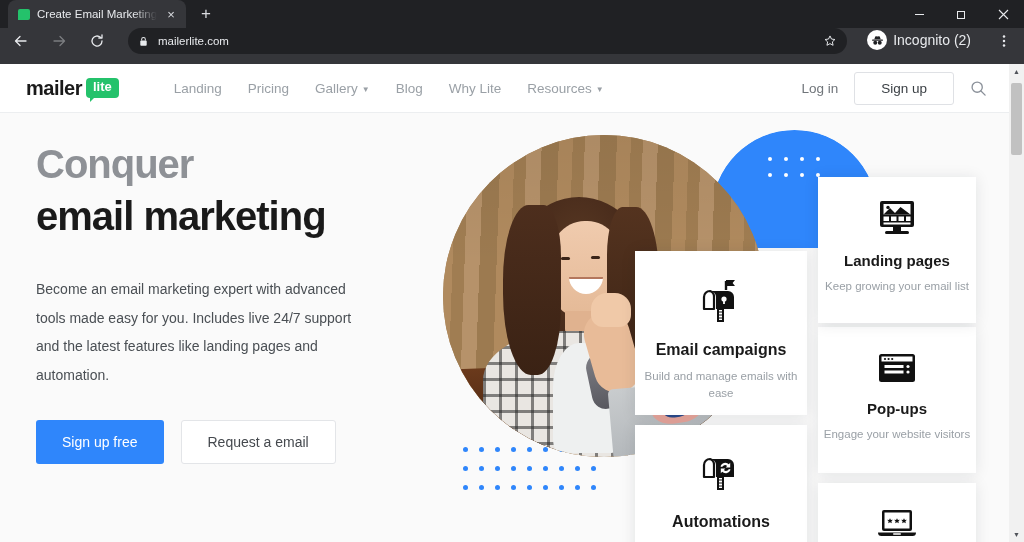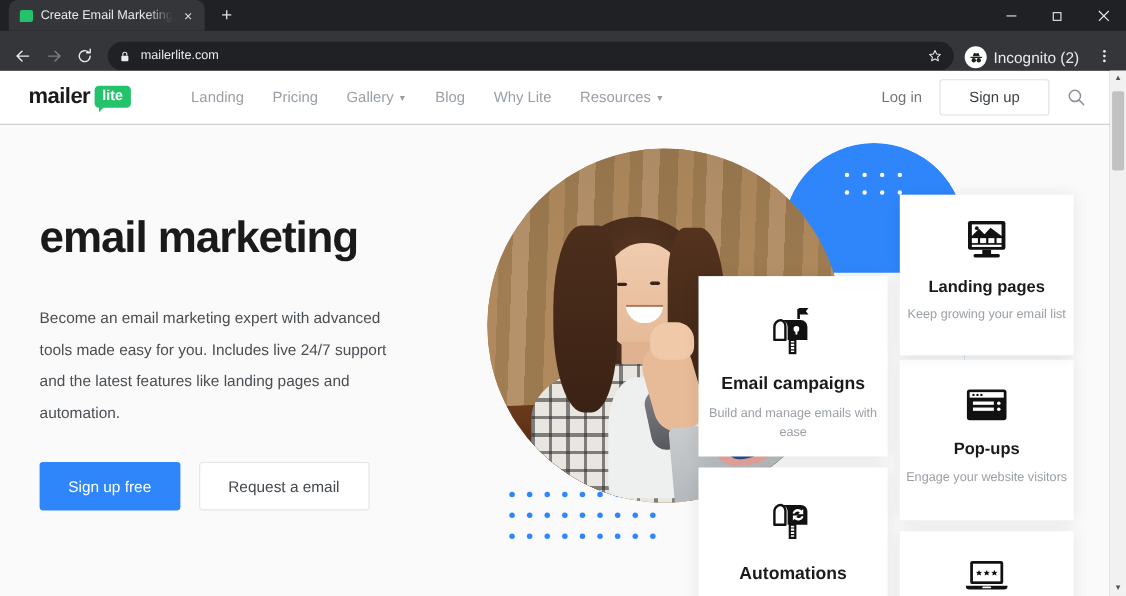--- a/index.html
+++ b/index.html
@@ -46,21 +46,21 @@
     position: absolute; top: 0; right: 0; height: 28px;
     display: flex; align-items: center;
   }
   .wc {
     width: 42px; height: 28px; display: flex; align-items: center;
     justify-content: center; color: #e8eaed;
   }
 
   .toolbar {
     height: 36px; background: #35363a;
-    display: flex; align-items: flex-end; padding: 0 8px; gap: 2px;
+    display: flex; align-items: flex-start; padding: 0 8px; gap: 12px;
   }
   .tb-btn {
     width: 26px; height: 26px; border-radius: 50%;
     display: flex; align-items: center; justify-content: center;
     color: #e8eaed; flex: 0 0 auto;
   }
   .tb-btn.disabled { color: #7b7d80; }
   .omnibox {
     flex: 1 1 auto; height: 26px; background: #202124;
     border-radius: 13px; display: flex; align-items: center;
@@ -79,21 +79,21 @@
   .incognito-label { font-size: 14px; color: #e8eaed; white-space: nowrap; }
   .kebab {
     width: 24px; height: 26px; display: flex; align-items: center;
     justify-content: center; color: #e8eaed; font-size: 14px;
     letter-spacing: 0; flex: 0 0 auto;
   }
 
   
   .viewport {
     position: absolute; left: 0; top: 64px;
-    width: 1024px; height: 478px; background: #000000; overflow: hidden;
+    width: 1024px; height: 478px; background: #404040; overflow: hidden;
   }
   .page { position: absolute; left: 0; top: 0; width: 1009px; height: 478px; }
 
   
   .site-header {
     height: 49px; background: #fff; border-bottom: 1px solid #eceef0;
     display: flex; align-items: center; padding: 0 22px 0 26px;
     position: relative; z-index: 40;
   }
   .logo { display: flex; align-items: flex-end; gap: 4px; }
@@ -432,21 +432,21 @@
                 <path d="M11.6 11.6 16 16" stroke="currentColor" stroke-width="1.4" stroke-linecap="round"></path>
               </svg>
           </span>
         </div>
       </div>
 
       <div class="hero">
 
         <div class="hero-left">
           <h1 class="headline">
-            <br>
+            <span class="dim">Conquer</span><br>
             <span>email marketing</span><br>
           </h1>
           <p class="hero-body">Become an email marketing expert with advanced tools made easy for you. Includes live 24/7 support and the latest features like landing pages and automation.</p>
           <div class="hero-cta">
             <button class="btn-primary">Sign up free</button>
             <button class="btn-secondary">Request a email</button>
           </div>
         </div>
 
         <div class="hero-art">

